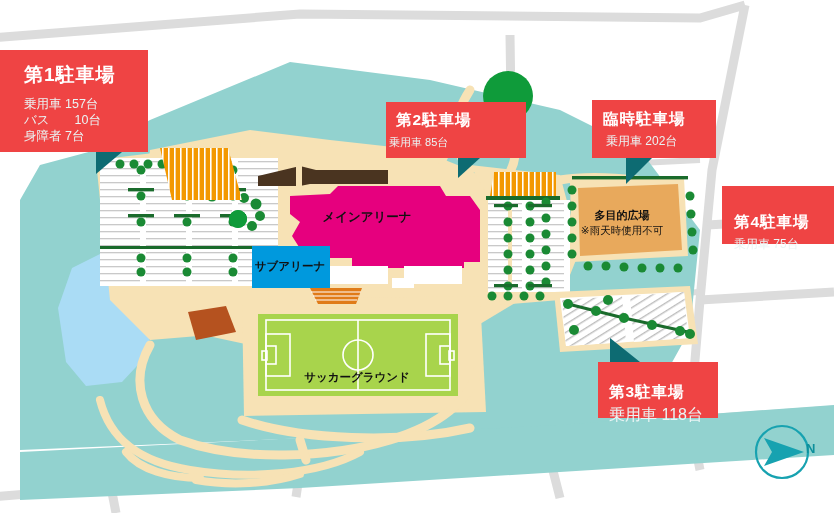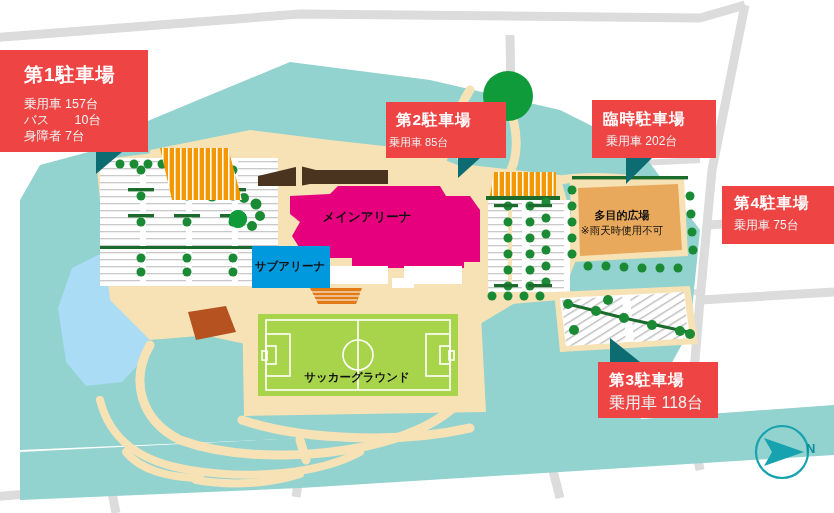--- a/index.html
+++ b/index.html
@@ -12,38 +12,38 @@
   .callout .c-line{display:block;color:#eaf4f4;white-space:pre;}
   .tail{position:absolute;width:0;height:0;}
 
   
   #callout-p1{left:0px;top:50px;width:148px;height:102px;padding:12px 0 0 0;text-align:left;}
   #callout-p1 .c-title{font-size:19px;margin:0 0 8px 24px;}
   #callout-p1 .c-line{font-size:12.5px;margin-left:24px;line-height:16px;}
   #callout-p1 .tail{left:96px;top:102px;border-left:0 solid transparent;border-right:26px solid transparent;border-top:22px solid #0d6b72;}
 
   
-  #callout-p2{left:386px;top:102px;width:120px;height:56px;padding-top:8px;}
+  #callout-p2{left:386px;top:102px;width:140px;height:56px;padding-top:8px;}
   #callout-p2 .c-title{font-size:15.5px;margin:0 0 4px 10px;}
   #callout-p2 .c-line{font-size:11px;margin-left:3px;line-height:15px;}
   #callout-p2 .tail{left:72px;top:56px;border-left:0 solid transparent;border-right:22px solid transparent;border-top:20px solid #0d6b72;}
 
   
   #callout-temp{left:592px;top:100px;width:124px;height:58px;padding-top:9px;}
   #callout-temp .c-title{font-size:15.5px;margin:0 0 4px 11px;}
   #callout-temp .c-line{font-size:12px;margin-left:14px;line-height:15px;}
   #callout-temp .tail{left:34px;top:58px;border-left:0 solid transparent;border-right:26px solid transparent;border-top:26px solid #0d6b72;}
 
   
-  #callout-p4{left:722px;top:186px;width:112px;height:58px;padding-top:7px;}
+  #callout-p4{left:722px;top:186px;width:112px;height:58px;padding-top:26px;}
   #callout-p4 .c-title{font-size:15.5px;margin:0 0 4px 12px;}
   #callout-p4 .c-line{font-size:12px;margin-left:12px;line-height:15px;}
 
   
-  #callout-p3{left:598px;top:362px;width:120px;height:56px;padding-top:8px;}
+  #callout-p3{left:598px;top:362px;width:120px;height:56px;padding-top:20px;}
   #callout-p3 .c-title{font-size:15.5px;margin:0 0 4px 11px;}
   #callout-p3 .c-line{font-size:16px;margin-left:11px;line-height:15px;}
   #callout-p3 .tail{left:12px;top:-24px;border-left:0 solid transparent;border-right:30px solid transparent;border-bottom:24px solid #0d6b72;}
 
   .maplabel{position:absolute;font-weight:bold;color:#111111;white-space:nowrap;}
   #label-main-arena{left:367px;top:217px;font-size:12.5px;color:#111;transform:translate(-50%,-50%);}
   #label-sub-arena{left:290px;top:266px;font-size:11.5px;transform:translate(-50%,-50%);}
   #label-plaza{left:622px;top:215px;font-size:11px;transform:translate(-50%,-50%);}
   #label-plaza-note{left:622px;top:231px;font-size:10.5px;font-weight:normal;transform:translate(-50%,-50%);}
   #compass-n{position:absolute;left:806px;top:441px;font-size:13px;font-weight:bold;color:#0d8f9b;}

